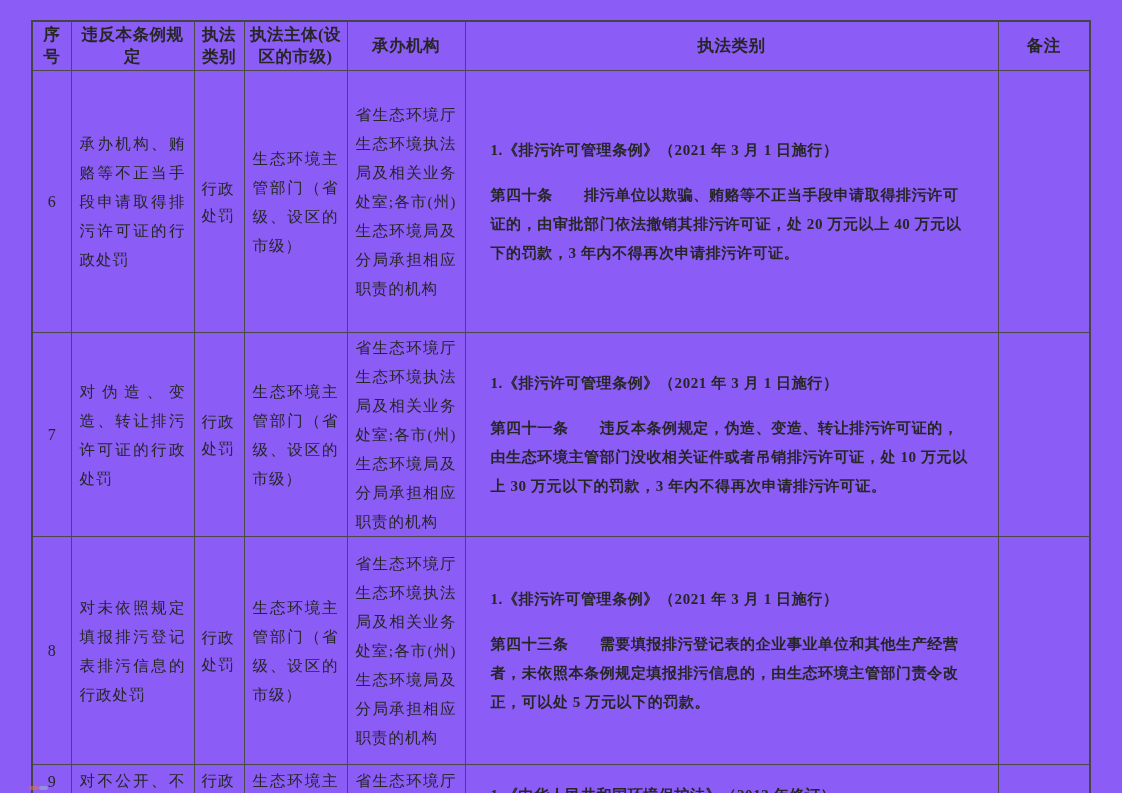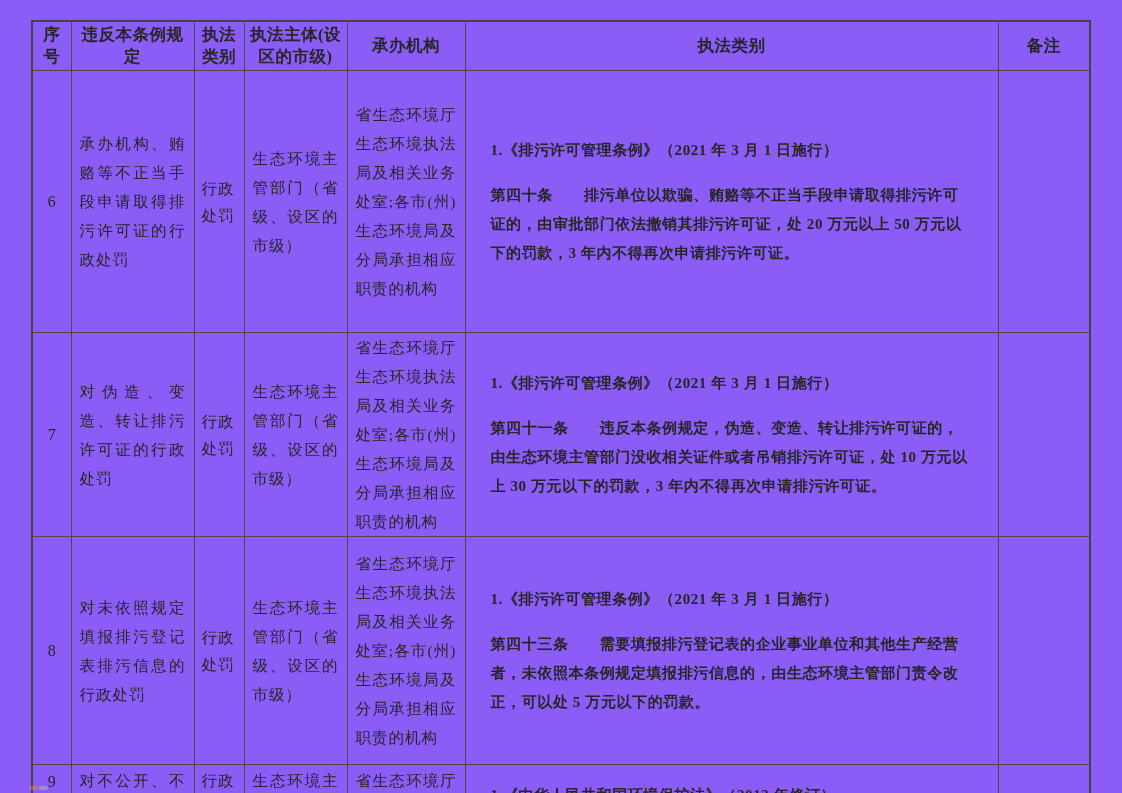--- a/index.html
+++ b/index.html
@@ -125,21 +125,21 @@
     </thead>
     <tbody>
       <tr class="row-r6">
         <td class="cell-no">6</td>
         <td class="cell-item">承办机构、贿赂等不正当手段申请取得排污许可证的行政处罚</td>
         <td class="cell-category">行政处罚</td>
         <td class="cell-subject">生态环境主管部门（省级、设区的市级）</td>
         <td class="cell-agency">省生态环境厅生态环境执法局及相关业务处室;各市(州)生态环境局及分局承担相应职责的机构</td>
         <td class="cell-basis">
           <p>1.《排污许可管理条例》（2021 年 3 月 1 日施行）</p>
-          <p>第四十条　　排污单位以欺骗、贿赂等不正当手段申请取得排污许可证的，由审批部门依法撤销其排污许可证，处 20 万元以上 50 万元以下的罚款，3 年内不得再次申请排污许可证。</p>
+          <p>第四十条　　排污单位以欺骗、贿赂等不正当手段申请取得排污许可证的，由审批部门依法撤销其排污许可证，处 20 万元以上 40 万元以下的罚款，3 年内不得再次申请排污许可证。</p>
         </td>
         <td class="cell-remark"></td>
       </tr>
       <tr class="row-r7">
         <td class="cell-no">7</td>
         <td class="cell-item">对伪造、变造、转让排污许可证的行政处罚</td>
         <td class="cell-category">行政处罚</td>
         <td class="cell-subject">生态环境主管部门（省级、设区的市级）</td>
         <td class="cell-agency">省生态环境厅生态环境执法局及相关业务处室;各市(州)生态环境局及分局承担相应职责的机构</td>
         <td class="cell-basis">

